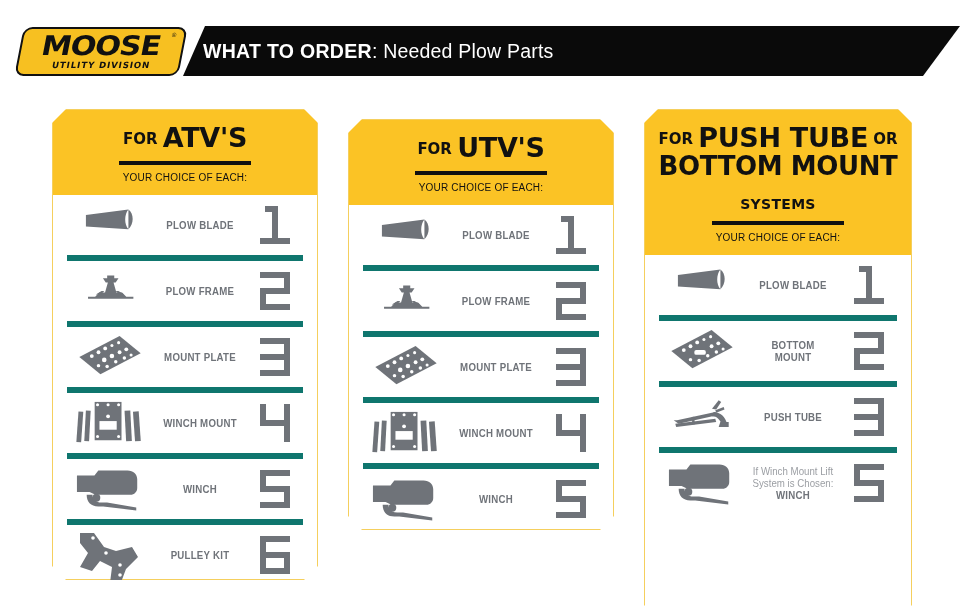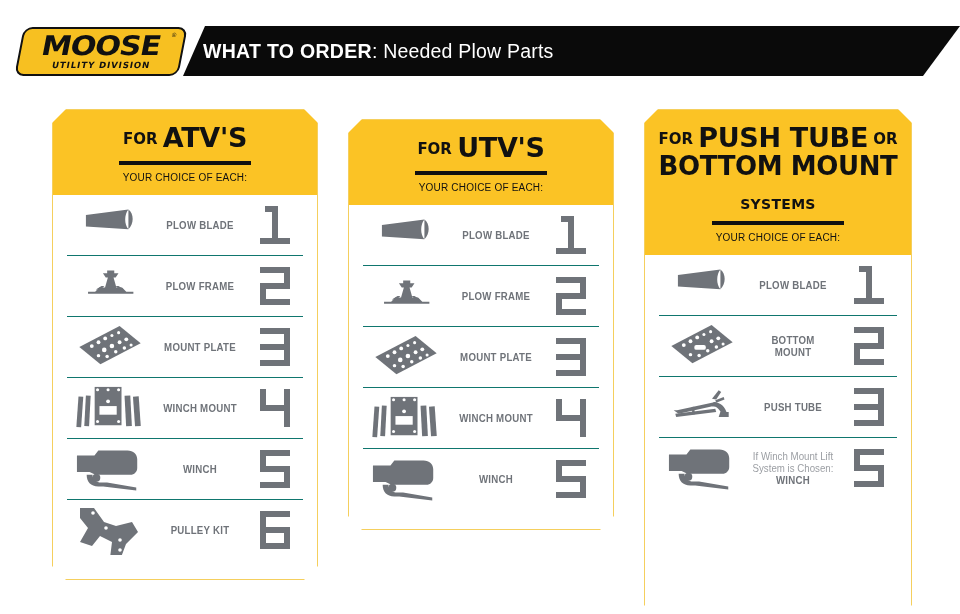--- a/index.html
+++ b/index.html
@@ -99,21 +99,21 @@
   .head-rule{
     width:132px;height:4px;background:#111;margin:9px auto 7px auto;
   }
   .head-choice{
     color:#111;font-size:10px;font-weight:normal;letter-spacing:.2px;
   }
 
   .rows{padding:0 14px;}
   .row{
     display:flex;align-items:center;height:60px;
-    border-top:1px solid #0f766e;
+    border-top:6px solid #0f766e;
   }
   .row:first-child{border-top:none;justify-content:flex-end;}
   #card-push .rows .row{height:60px;}
   .row-icon{
     width:86px;flex:0 0 86px;display:flex;align-items:center;justify-content:center;
     height:56px;
   }
   .row-icon svg{display:block;}
   .row-label{
     flex:1;text-align:center;color:#6f7379;

